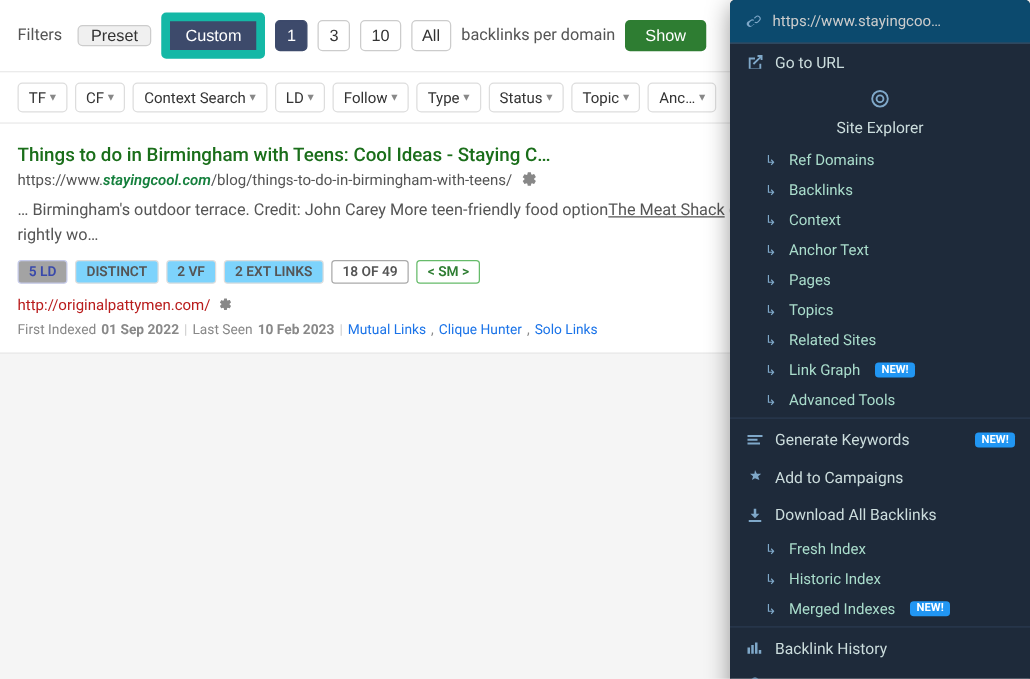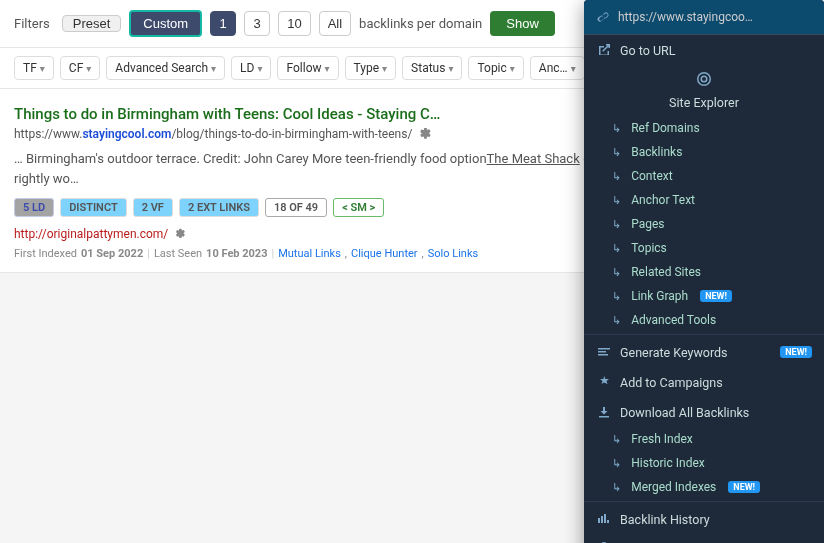--- a/index.html
+++ b/index.html
@@ -31,21 +31,21 @@
       background: #f0f0f0;
       border: 1px solid #ccc;
       border-radius: 4px;
       padding: 0 10px;
       font-size: 13px;
       cursor: pointer;
       color: #333;
     }
     .custom-btn {
       background: #3d4a6b;
-      border: 2px solid #14b8a6;
+      border: 7px solid #14b8a6;
       border-radius: 4px;
       padding: 4px 12px;
       font-size: 13px;
       cursor: pointer;
       color: #fff;
       font-weight: 500;
     }
     .num-btn {
       background: #3d4a6b;
       border: 1px solid #3d4a6b;
@@ -130,22 +130,23 @@
       display: flex;
       align-items: center;
       gap: 6px;
       margin-bottom: 8px;
     }
     .result-url {
       color: #555;
       font-size: 12px;
     }
     .result-url strong {
-      color: #1d4ed8;
+      color: #15803d;
       font-weight: 600;
+      font-style: italic;
     }
     .gear-icon {
       width: 14px;
       height: 14px;
       color: #888;
       cursor: pointer;
     }
     .result-snippet {
       color: #555;
       font-size: 13px;
@@ -321,21 +322,21 @@
 <div class="filter-chips">
   <div class="chip">
     <span>TF</span>
     <span class="chip-arrow">▾</span>
   </div>
   <div class="chip">
     <span>CF</span>
     <span class="chip-arrow">▾</span>
   </div>
   <div class="chip">
-    <span>Advanced Search</span>
+    <span>Context Search</span>
     <span class="chip-arrow">▾</span>
   </div>
   <div class="chip">
     <span>LD</span>
     <span class="chip-arrow">▾</span>
   </div>
   <div class="chip">
     <span>Follow</span>
     <span class="chip-arrow">▾</span>
   </div>

